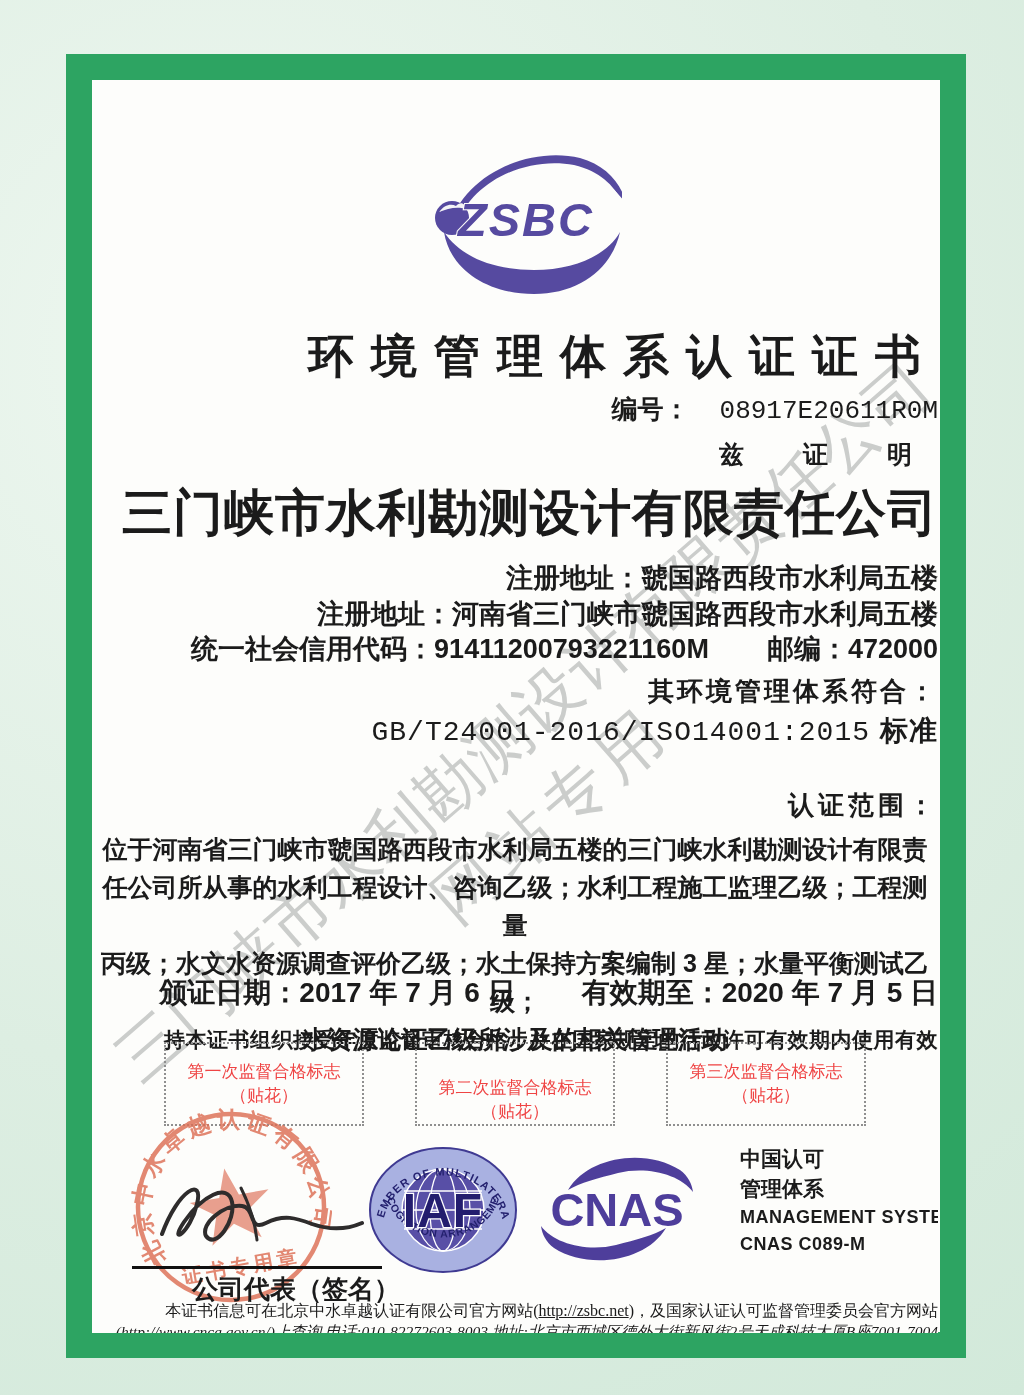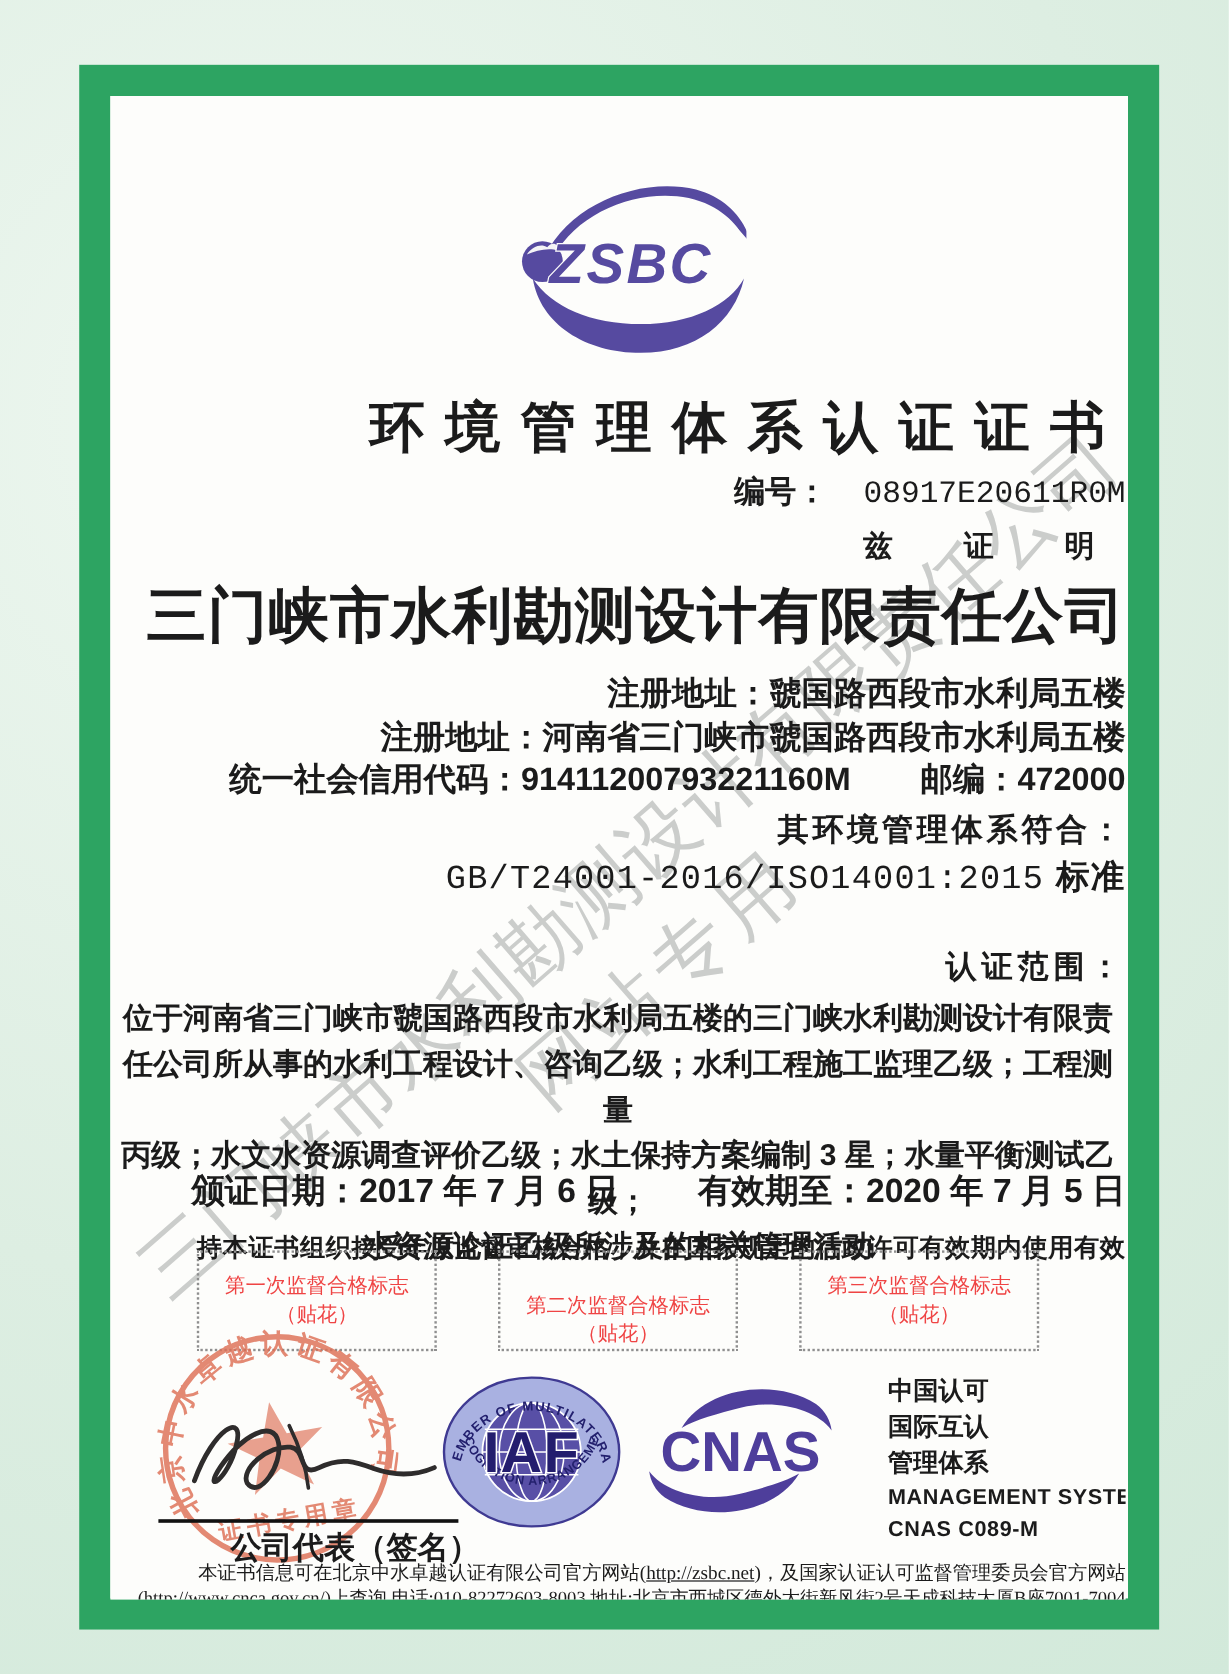--- a/index.html
+++ b/index.html
@@ -82,21 +82,21 @@
   .logo-cnas{position:absolute; left:448px; top:1068px; width:154px; height:122px;}
 
   .accred{position:absolute; left:648px; top:1064px; white-space:nowrap;}
   .accred .cn{font-size:21px; line-height:30px; font-weight:bold; font-family:"Liberation Serif",serif;}
   .accred .en{font-size:18px; line-height:27px; font-weight:bold; letter-spacing:0.5px;}
 
   .sigline{position:absolute; left:40px; top:1186px; width:250px; height:3px; background:#111;}
   .siglabel{position:absolute; left:100px; top:1192px; font-size:26px; font-weight:bold; white-space:nowrap;}
 
   .footer1{top:1221px; font-size:16px; font-family:"Liberation Serif",serif;}
-  .footer2{top:1242px; font-size:15.5px; font-family:"Liberation Serif",serif;}
+  .footer2{top:1242px; font-size:15.5px; font-family:"Liberation Serif",serif;font-style:italic;}
   .footer1 .u{text-decoration:underline;}
 </style>
 </head>
 <body>
 
 <div class="frame"></div>
 
 <div class="paper">
 
   <div class="wm wm1">三门峡市水利勘测设计有限责任公司</div>
@@ -202,21 +202,20 @@
     </svg>
 
     <svg class="logo-cnas" viewBox="0 0 154 122">
       <path d="M28,42 C48,8 106,0 140,22 C148,28 152,36 153,44 C140,26 106,18 78,25 C58,30 40,35 28,42 Z" fill="#4e3e9b"></path>
       <path d="M126,80 C106,114 48,122 14,100 C6,94 2,86 1,78 C14,96 48,104 76,97 C96,92 114,87 126,80 Z" fill="#4e3e9b"></path>
       <text x="77" y="78" text-anchor="middle" font-size="47" font-weight="bold" fill="#4e3e9b" stroke="#fdfdfb" stroke-width="1.5" paint-order="stroke" letter-spacing="0" font-family="Liberation Sans, sans-serif">CNAS</text>
     </svg>
 
     <div class="accred">
       <div class="cn">中国认可</div>
-      <div class="cn">国际互认</div>
       <div class="cn">管理体系</div>
       <div class="en">MANAGEMENT SYSTEM</div>
       <div class="en">CNAS C089-M</div>
     </div>
 
     <div class="sigline"></div>
     <div class="siglabel">公司代表（签名）</div>
 
     <div class="line footer1">
       <span>本证书信息可在北京中水卓越认证有限公司官方网站(</span><span class="u">http://zsbc.net</span><span>)，及国家认证认可监督管理委员会官方网站</span>

